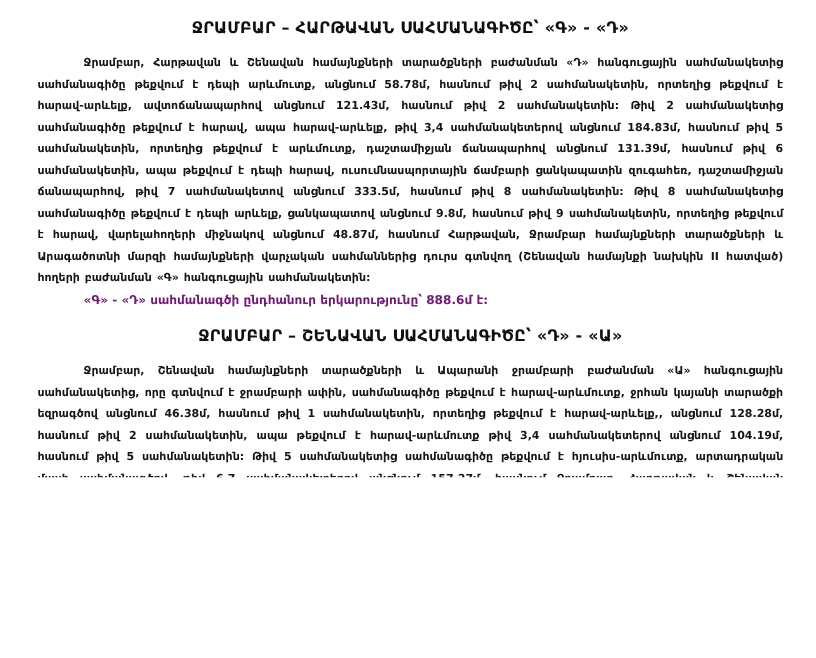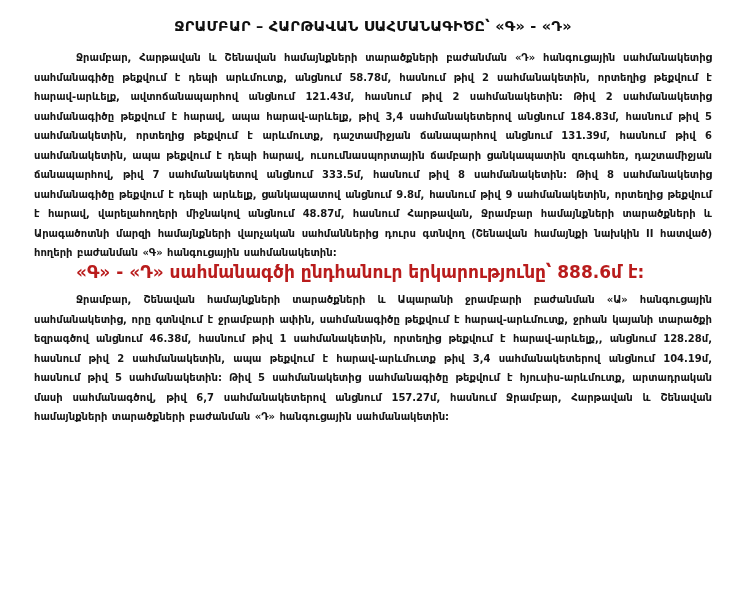--- a/index.html
+++ b/index.html
@@ -37,37 +37,38 @@
       font-size: 10px;
       font-weight: bold;
       line-height: 19.5px;
       margin: 0;
       text-indent: 42px;
       color: #161616;
       word-spacing: 1px;
     }
     .total-line {
       text-align: left;
-      font-size: 17px;
+      font-size: 11px;
       font-weight: bold;
       line-height: 19.5px;
       margin: 0 0 8px 0;
       text-indent: 42px;
-      color: #b91c1c;
+      color: #701a75;
     }
   </style>
 </head>
 <body>
 
 <div class="page">
 
   <div class="section">
     <div class="section-heading">ՋՐԱՄԲԱՐ – ՀԱՐԹԱՎԱՆ ՍԱՀՄԱՆԱԳԻԾԸ՝ «Գ» - «Դ»</div>
     <p class="body-text">Ջրամբար, Հարթավան և Շենավան համայնքների տարածքների բաժանման «Դ» հանգուցային սահմանակետից սահմանագիծը թեքվում է դեպի արևմուտք, անցնում 58.78մ, հասնում թիվ 2 սահմանակետին, որտեղից թեքվում է հարավ-արևելք, ավտոճանապարհով անցնում 121.43մ, հասնում թիվ 2 սահմանակետին: Թիվ 2 սահմանակետից սահմանագիծը թեքվում է հարավ, ապա հարավ-արևելք, թիվ 3,4 սահմանակետերով անցնում 184.83մ, հասնում թիվ 5 սահմանակետին, որտեղից թեքվում է արևմուտք, դաշտամիջյան ճանապարհով անցնում 131.39մ, հասնում թիվ 6 սահմանակետին, ապա թեքվում է դեպի հարավ, ուսումնասպորտային ճամբարի ցանկապատին զուգահեռ, դաշտամիջյան ճանապարհով, թիվ 7 սահմանակետով անցնում 333.5մ, հասնում թիվ 8 սահմանակետին: Թիվ 8 սահմանակետից սահմանագիծը թեքվում է դեպի արևելք, ցանկապատով անցնում 9.8մ, հասնում թիվ 9 սահմանակետին, որտեղից թեքվում է հարավ, վարելահողերի միջնակով անցնում 48.87մ, հասնում Հարթավան, Ջրամբար համայնքների տարածքների և Արագածոտնի մարզի համայնքների վարչական սահմաններից դուրս գտնվող (Շենավան համայնքի նախկին II հատված) հողերի բաժանման «Գ» հանգուցային սահմանակետին:</p>
     <p class="total-line">«Գ» - «Դ» սահմանագծի ընդհանուր երկարությունը՝ 888.6մ է:</p>
   </div>
 
   <div class="section">
+    <div class="section-heading">ՋՐԱՄԲԱՐ – ՇԵՆԱՎԱՆ ՍԱՀՄԱՆԱԳԻԾԸ՝ «Դ» - «Ա»</div>
     <p class="body-text">Ջրամբար, Շենավան համայնքների տարածքների և Ապարանի ջրամբարի բաժանման «Ա» հանգուցային սահմանակետից, որը գտնվում է ջրամբարի ափին, սահմանագիծը թեքվում է հարավ-արևմուտք, ջրհան կայանի տարածքի եզրագծով անցնում 46.38մ, հասնում թիվ 1 սահմանակետին, որտեղից թեքվում է հարավ-արևելք,, անցնում 128.28մ, հասնում թիվ 2 սահմանակետին, ապա թեքվում է հարավ-արևմուտք թիվ 3,4 սահմանակետերով անցնում 104.19մ, հասնում թիվ 5 սահմանակետին: Թիվ 5 սահմանակետից սահմանագիծը թեքվում է հյուսիս-արևմուտք, արտադրական մասի սահմանագծով, թիվ 6,7 սահմանակետերով անցնում 157.27մ, հասնում Ջրամբար, Հարթավան և Շենավան համայնքների տարածքների բաժանման «Դ» հանգուցային սահմանակետին:</p>
 
   </div>
 
 </div>
 
 </body></html>

